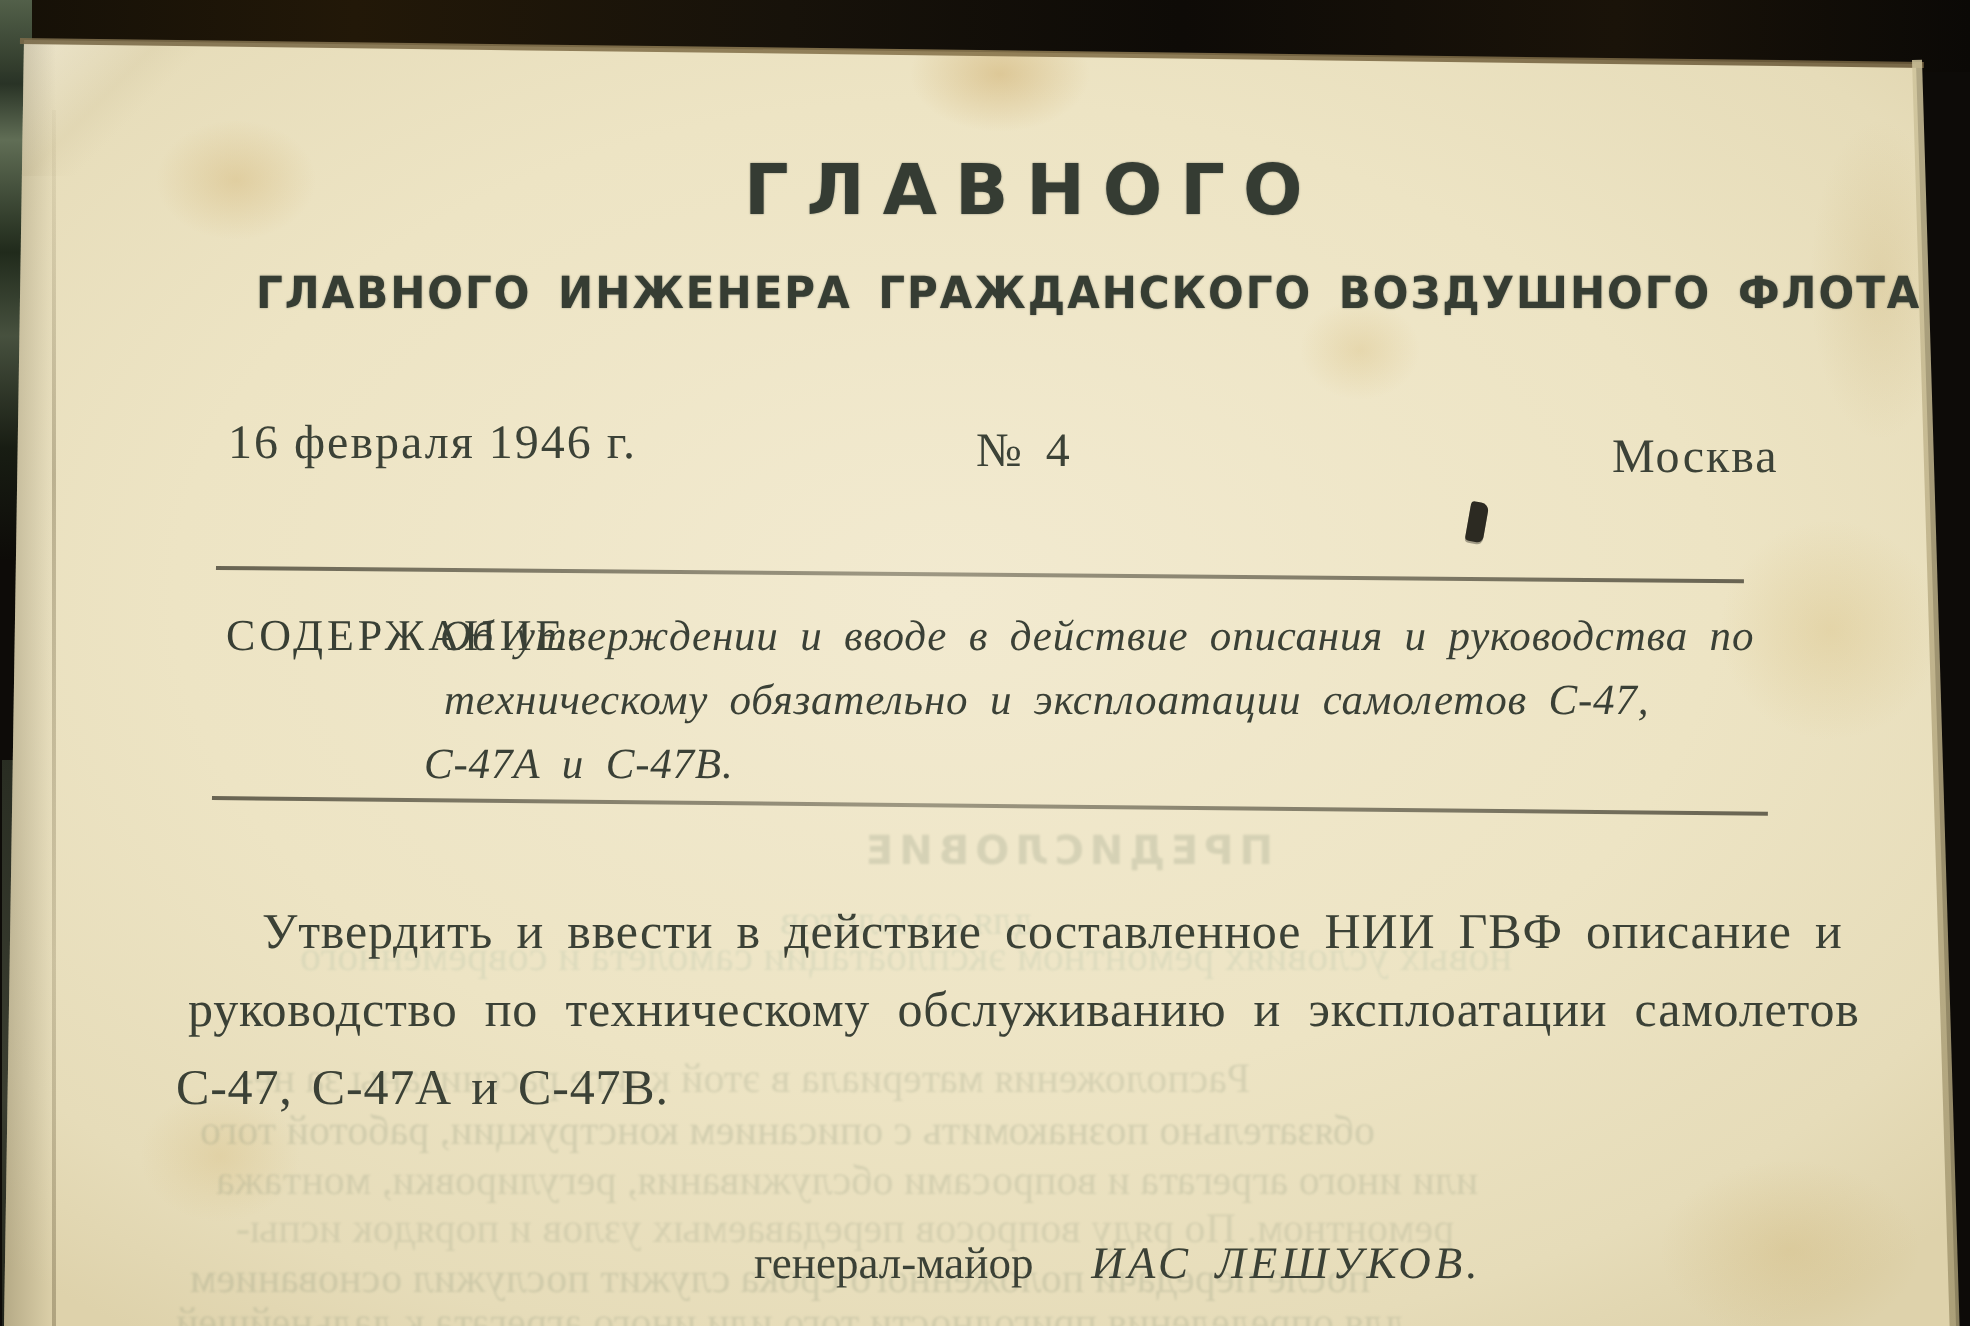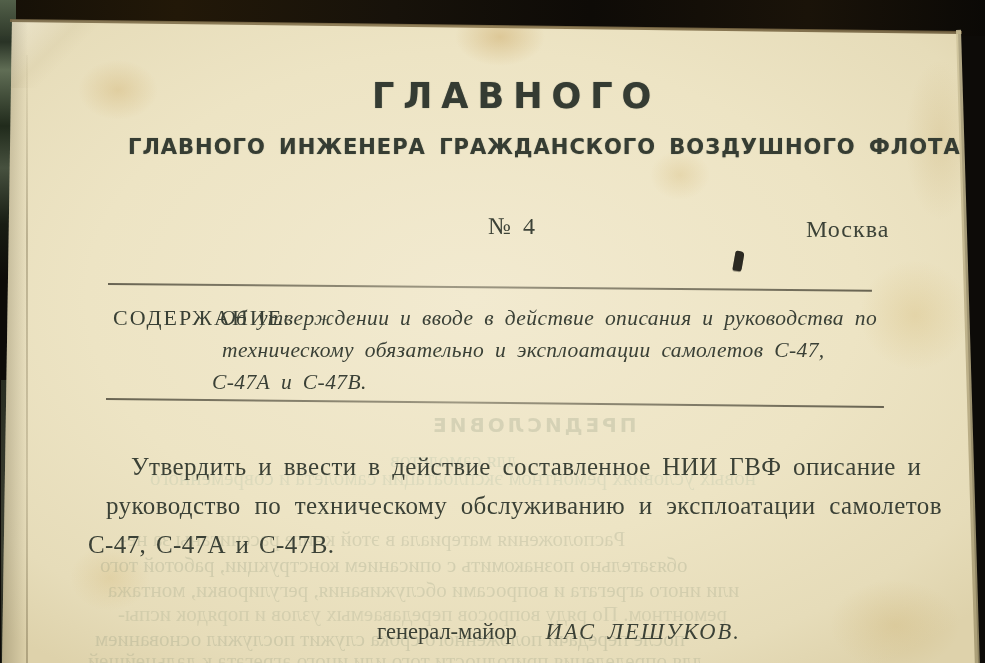--- a/index.html
+++ b/index.html
@@ -96,21 +96,21 @@
   .contents-label {
     position:absolute; left:113px; top:305px; font-size:22px; letter-spacing:2px; color:#383f34;
   }
   .c-line { position:absolute; font-style:italic; font-size:21.5px; word-spacing:5px; letter-spacing:.4px; white-space:nowrap; color:#3a4036; }
   .c1 { left:220px; top:306px; }
   .c2 { left:222px; top:338px; }
   .c3 { left:212px; top:370px; }
 
   .b-line { position:absolute; font-size:25px; letter-spacing:.4px; white-space:nowrap; color:#3b4136; }
   .b1 { left:131px; top:453px; word-spacing:5px; }
-  .b2 { left:106px; top:492px; word-spacing:7px; }
+  .b2 { left:94px; top:492px; word-spacing:7px; }
   .b3 { left:88px;  top:531px; word-spacing:3px;text-align:center; }
 
   .sig-role {
     position:absolute; left:397px; top:591px; font-size:22.5px; word-spacing:8px; letter-spacing:.6px;
     color:#3b4136; white-space:nowrap;
   }
   .sig-line2 { position:absolute; left:377px; top:619px; font-size:22.5px; color:#3b4136; white-space:nowrap; word-spacing:4px; }
   .sig-name { font-style:italic; letter-spacing:2px; }
 
   
@@ -157,20 +157,21 @@
     <div class="bleed bl3">обязательно познакомить с описанием конструкции, работой того</div>
     <div class="bleed bl4">или иного агрегата и вопросами обслуживания, регулировки, монтажа</div>
     <div class="bleed bl5">ремонтном. По ряду вопросов передаваемых узлов и порядок испы-</div>
     <div class="bleed bl6">после передачи положенного срока служит послужил основанием</div>
     <div class="bleed bl7">для определения пригодности того или иного агрегата к дальнейшей</div>
 
     <div class="doc-title">ГЛАВНОГО</div>
     <div class="doc-subtitle">ГЛАВНОГО ИНЖЕНЕРА ГРАЖДАНСКОГО ВОЗДУШНОГО ФЛОТА</div>
 
     <div class="dateline">
+      <span class="date-val">16 февраля 1946 г.</span>
       <span class="doc-number">№ 4</span>
       <span class="city">Москва</span>
     </div>
 
     <div class="ink-blot"></div>
     <div class="rule rule-top"></div>
 
     <div class="contents">
       <span class="contents-label">СОДЕРЖАНИЕ:</span>
       <span class="c-line c1">Об утверждении и  вводе в действие  описания и руководства по</span>

